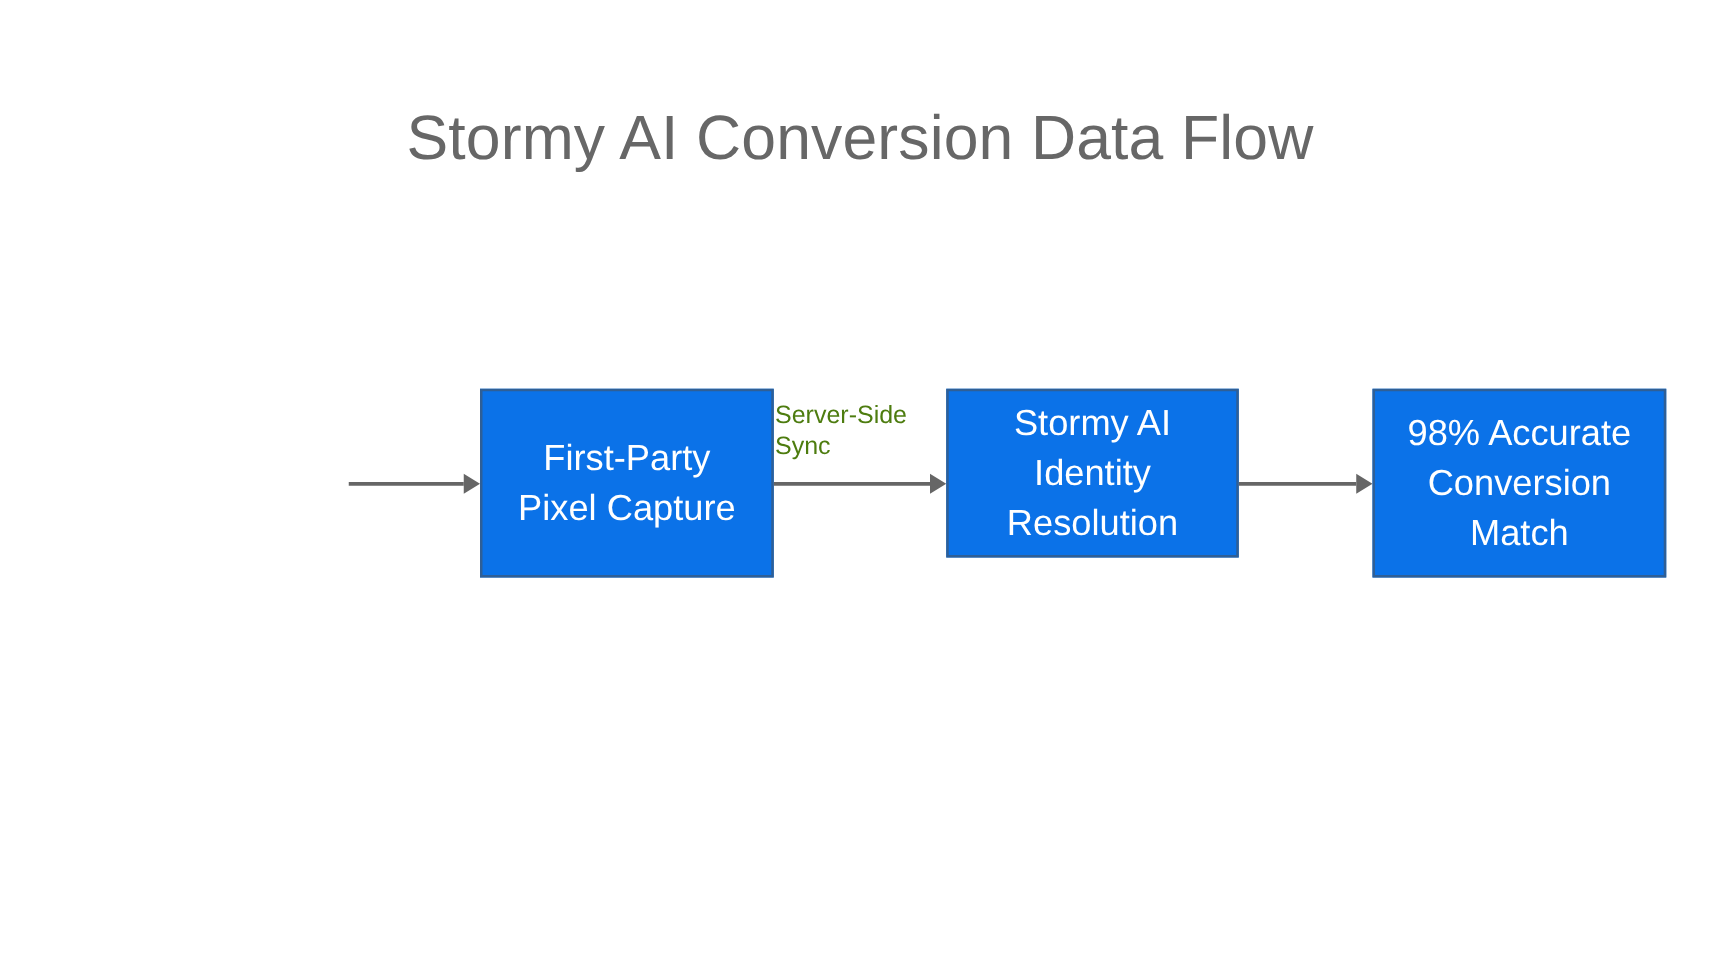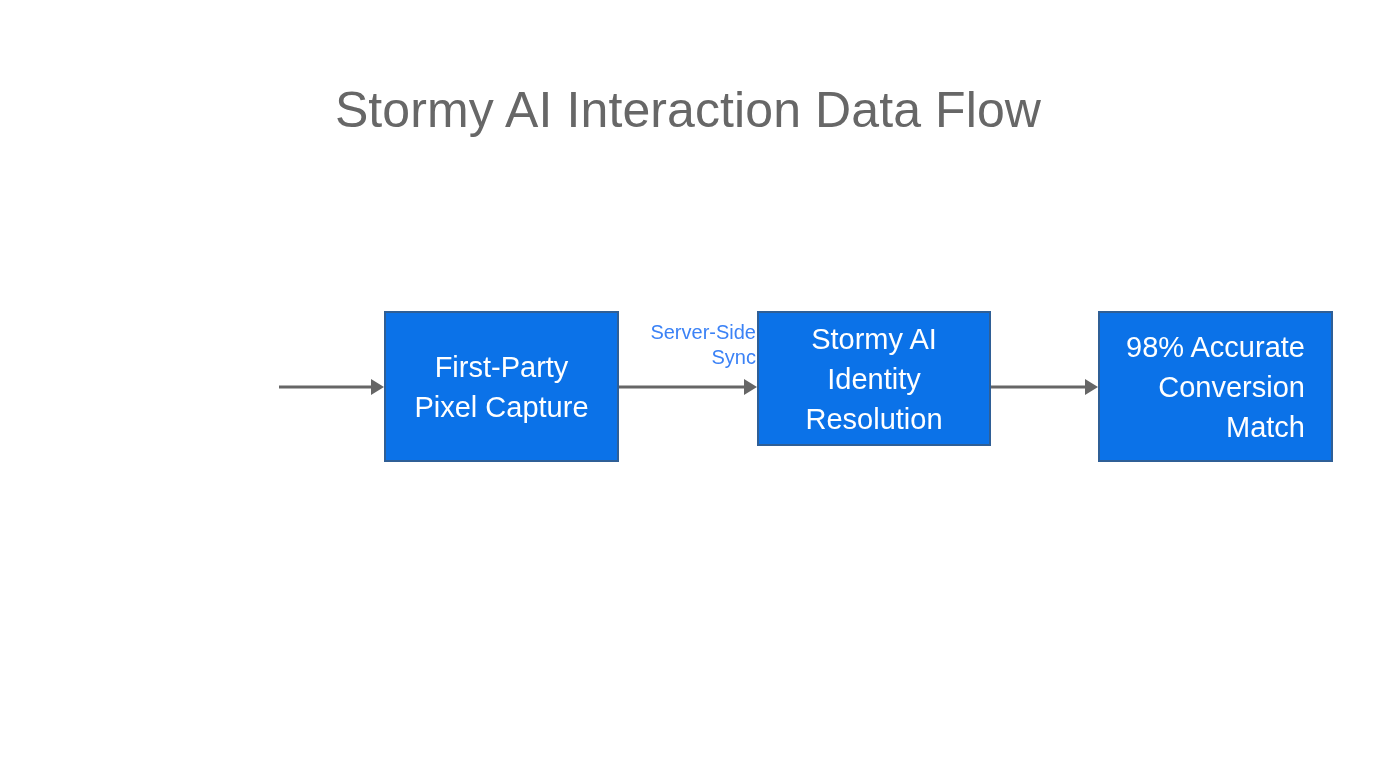--- a/index.html
+++ b/index.html
@@ -53,55 +53,55 @@
     user-select: none;
   }
   .node .node-label {
     display: block;
     white-space: pre-line;
   }
 
   #node-0 { left: 42px;   top: 311px; width: 237px; height: 151px; }
   #node-1 { left: 384px;  top: 311px; width: 235px; height: 151px; }
   #node-2 { left: 757px;  top: 311px; width: 234px; height: 135px; }
-  #node-3 { left: 1098px; top: 311px; width: 235px; height: 151px; text-align: right; }
+  #node-3 { left: 1098px; top: 311px; width: 235px; height: 151px; }
 
   
   .connector {
     position: absolute;
     top: 311px;
     height: 151px;
     pointer-events: none;
   }
   #connector-0 { left: 279px; width: 105px; }
   #connector-1 { left: 619px; width: 138px; }
   #connector-2 { left: 991px; width: 107px; }
   .connector svg { display: block; width: 100%; height: 100%; overflow: visible; }
 
   
   #edge-label-0 {
     position: absolute;
     left: 620px;
     top: 320px;
     width: 136px;
-    text-align: right;
+    text-align: left;
     font-size: 20px;
     line-height: 25px;
-    color: #3b82f6;
+    color: #4d7c0f;
     background: #ffffff;
     white-space: pre-line;
     user-select: none;
   }
 </style>
 </head>
 <body>
 
 <div id="canvas">
 
-  <div id="diagram-title">Stormy AI Interaction Data Flow</div>
+  <div id="diagram-title">Stormy AI Conversion Data Flow</div>
 
 
   <div class="connector" id="connector-0">
     <svg viewBox="0 0 105 151" preserveAspectRatio="none">
       <line x1="0" y1="76" x2="92" y2="76" stroke="#666666" stroke-width="3"></line>
       <polygon points="92,68 105,76 92,84" fill="#666666"></polygon>
     </svg>
   </div>
 
   <div class="node" id="node-1">

